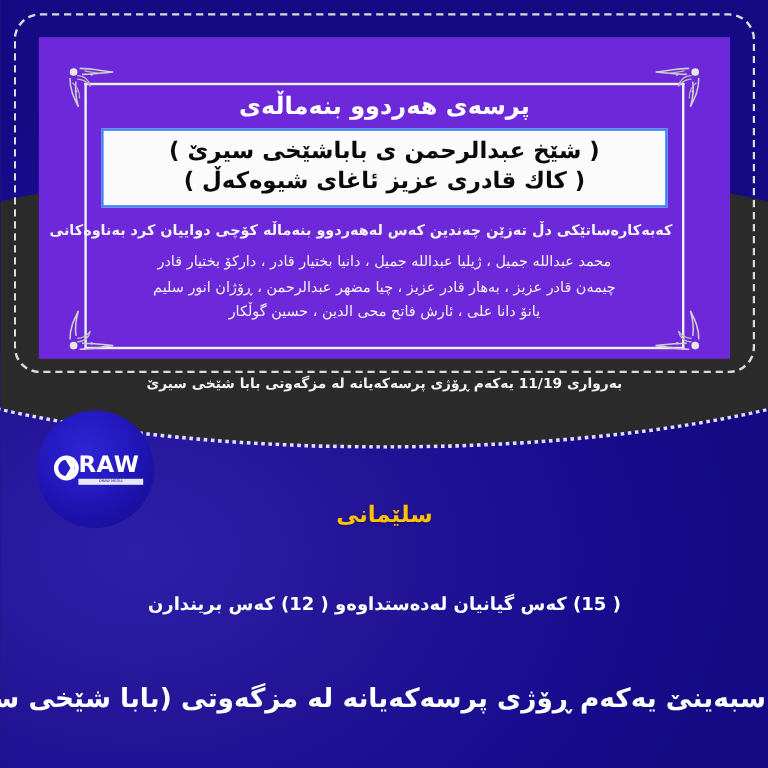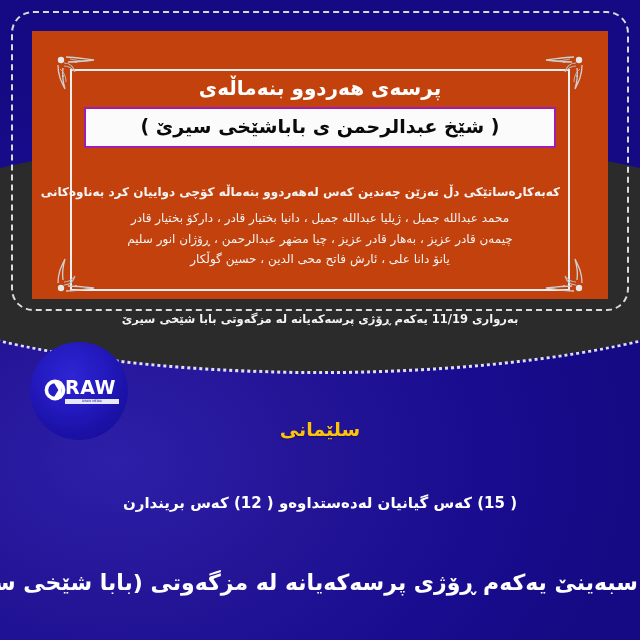--- a/index.html
+++ b/index.html
@@ -73,21 +73,21 @@
     border-radius: 22px;
     box-sizing: border-box;
     pointer-events: none;
   }
 
   
   .black-panel {
     position: absolute;
     left: 32px; top: 31px;
     width: 576px; height: 268px;
-    background: #c2410c;
+    background: #6d28d9;
     box-sizing: border-box;
   }
   
   .panel-line-top {
     position: absolute;
     left: 38px; right: 38px; top: 38px;
     height: 2px; background: #efefef;
   }
   .panel-line-left {
     position: absolute;
@@ -125,21 +125,21 @@
     color: #ffffff;
     font-size: 20px;
     font-weight: bold;
     line-height: 1.3;
     direction: rtl;
   }
   .white-box {
     position: absolute;
     left: 52px; right: 52px; top: 76px;
     background: #fbfbfb;
-    border: 2px solid #a21caf;
+    border: 2px solid #3b82f6;
     padding: 5px 6px 7px;
     text-align: center;
     direction: rtl;
   }
   .white-box div {
     color: #0a0a0a;
     font-size: 19px;
     font-weight: bold;
     line-height: 1.32;
     white-space: nowrap;
@@ -308,20 +308,21 @@
       <path d="M6 14 C6 24, 9 30, 13 38 C11 31, 10 24, 11 17" stroke="#cfcfcf" stroke-width="1.3" fill="none"></path>
       <path d="M14 6 C24 6, 32 8, 42 9 C33 10, 24 11, 16 11" stroke="#cfcfcf" stroke-width="1.3" fill="none"></path>
       <path d="M12 12 C18 12, 22 16, 23 21 C20 17, 16 15, 12 15" stroke="#bdbdbd" stroke-width="1.1" fill="none"></path>
       <circle cx="24" cy="11" r="1.1" fill="#c9c9c9"></circle>
     </svg>
 
     <div class="obit-title">پرسەی هەردوو بنەماڵەی</div>
 
     <div class="white-box">
       <div>( شێخ عبدالرحمن ى باباشێخى سیرێ )</div>
+      <div>( كاك قادرى عزیز ئاغاى شیوەكەڵ )</div>
     </div>
 
     <div class="obit-body">
       <div class="lead">كەبەكارەساتێكى دڵ تەزێن چەندین كەس لەهەردوو بنەماڵە كۆچى دواییان كرد بەناوەكانى</div>
       <div class="names">
         <div>محمد عبدالله جمیل ، ژیلیا عبدالله جمیل ، دانیا بختیار قادر ، داركۆ بختیار قادر</div>
         <div>چیمەن قادر عزیز ، بەهار قادر عزیز ، چیا مضهر عبدالرحمن ، ڕۆژان انور سلیم</div>
         <div>یانۆ دانا على ، ئارش فاتح محى الدین ، حسین گوڵكار</div>
       </div>
     </div>

